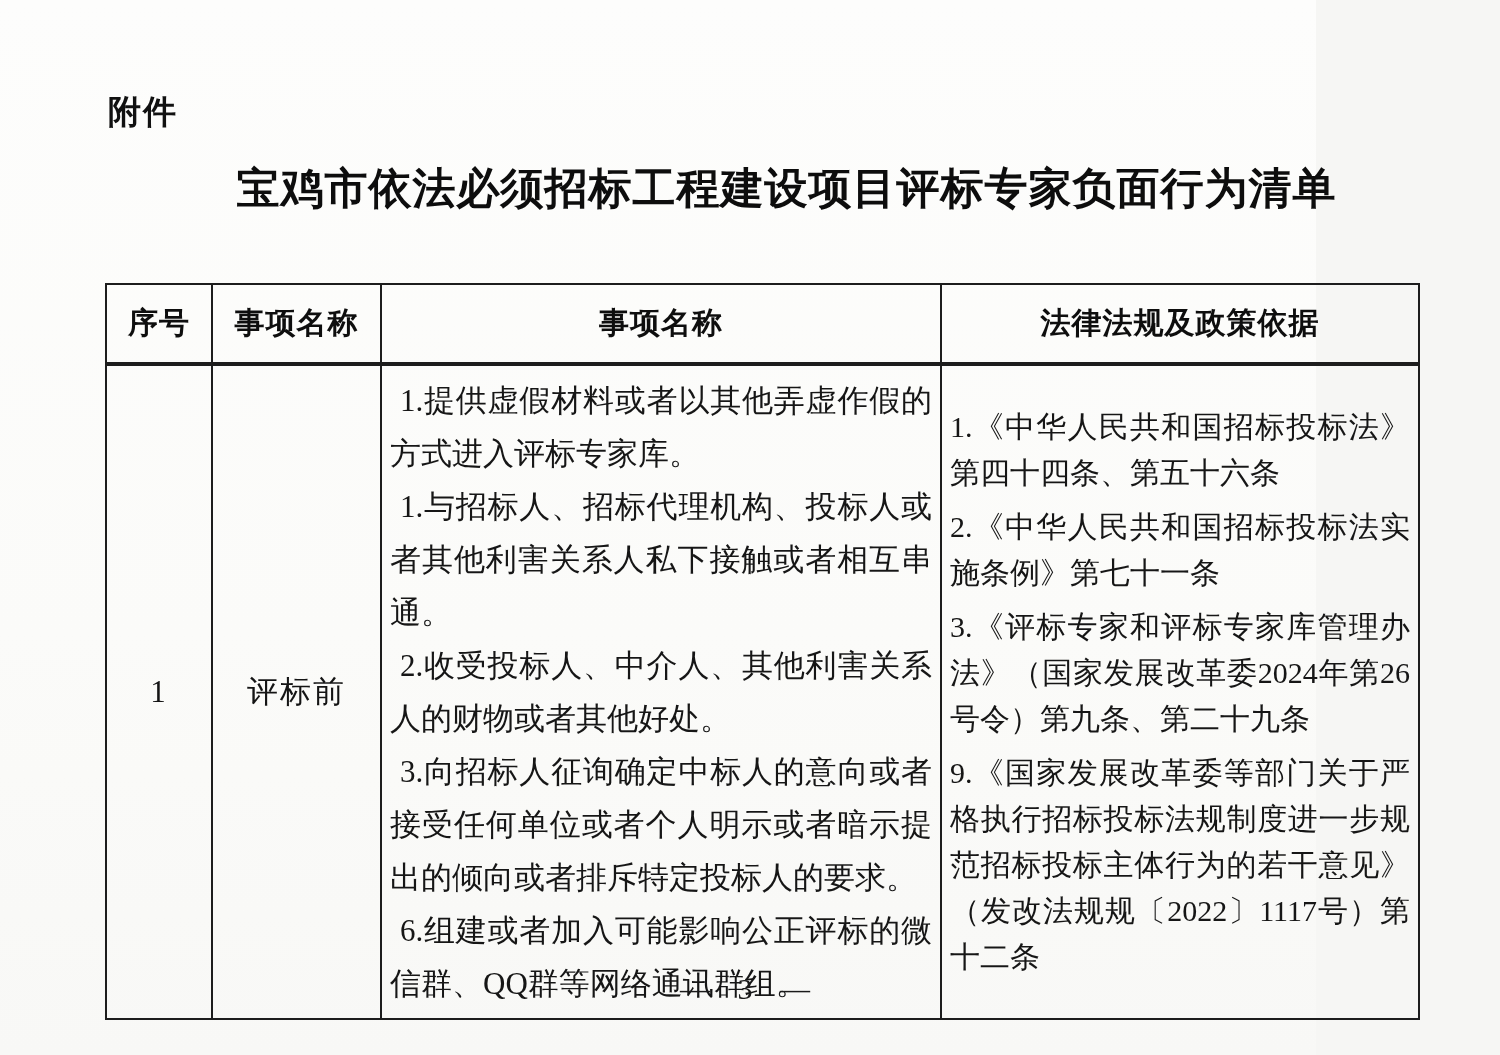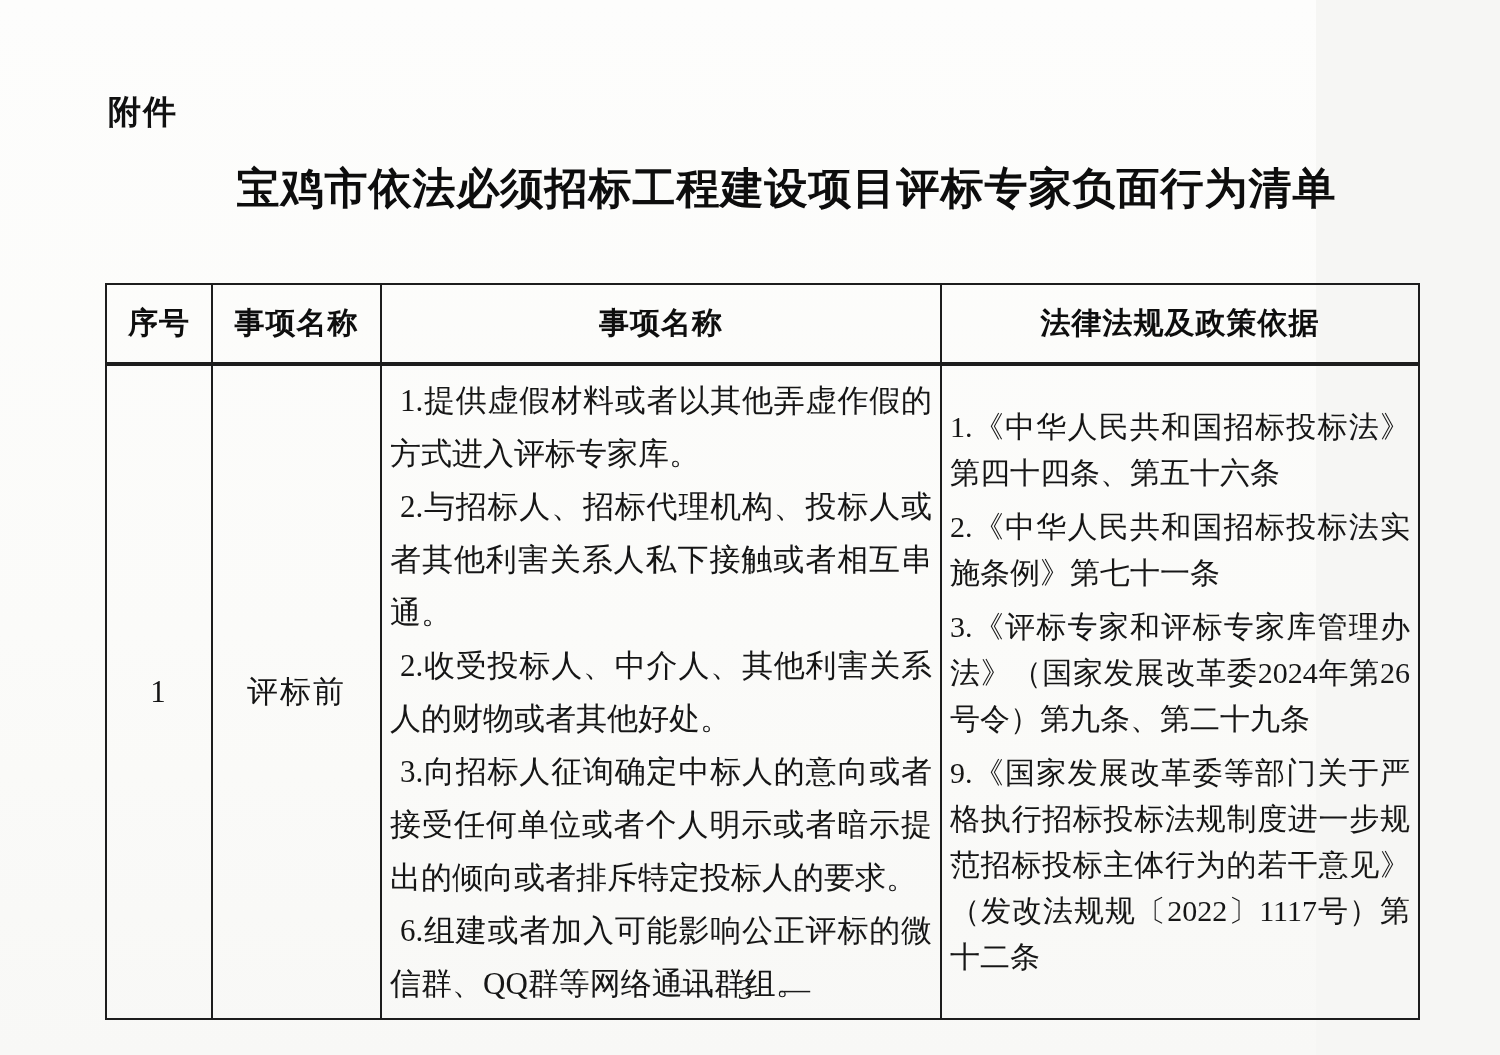--- a/index.html
+++ b/index.html
@@ -145,21 +145,21 @@
         <th>事项名称</th>
         <th>法律法规及政策依据</th>
       </tr>
     </thead>
     <tbody>
       <tr>
         <td class="c-index">1</td>
         <td class="c-name">评标前</td>
         <td class="c-beh">
           <p>1.提供虚假材料或者以其他弄虚作假的方式进入评标专家库。</p>
-          <p>2.与招标人、招标代理机构、投标人或者其他利害关系人私下接触或者相互串通。</p>
+          <p>1.与招标人、招标代理机构、投标人或者其他利害关系人私下接触或者相互串通。</p>
           <p>2.收受投标人、中介人、其他利害关系人的财物或者其他好处。</p>
           <p>3.向招标人征询确定中标人的意向或者接受任何单位或者个人明示或者暗示提出的倾向或者排斥特定投标人的要求。</p>
           <p>6.组建或者加入可能影响公正评标的微信群、QQ群等网络通讯群组。</p>
         </td>
         <td class="c-legal">
           <p>1.《中华人民共和国招标投标法》第四十四条、第五十六条</p>
           <p>2.《中华人民共和国招标投标法实施条例》第七十一条</p>
           <p>3.《评标专家和评标专家库管理办法》（国家发展改革委2024年第26号令）第九条、第二十九条</p>
           <p>9.《国家发展改革委等部门关于严格执行招标投标法规制度进一步规范招标投标主体行为的若干意见》（发改法规规〔2022〕1117号）第十二条</p>
         </td>

